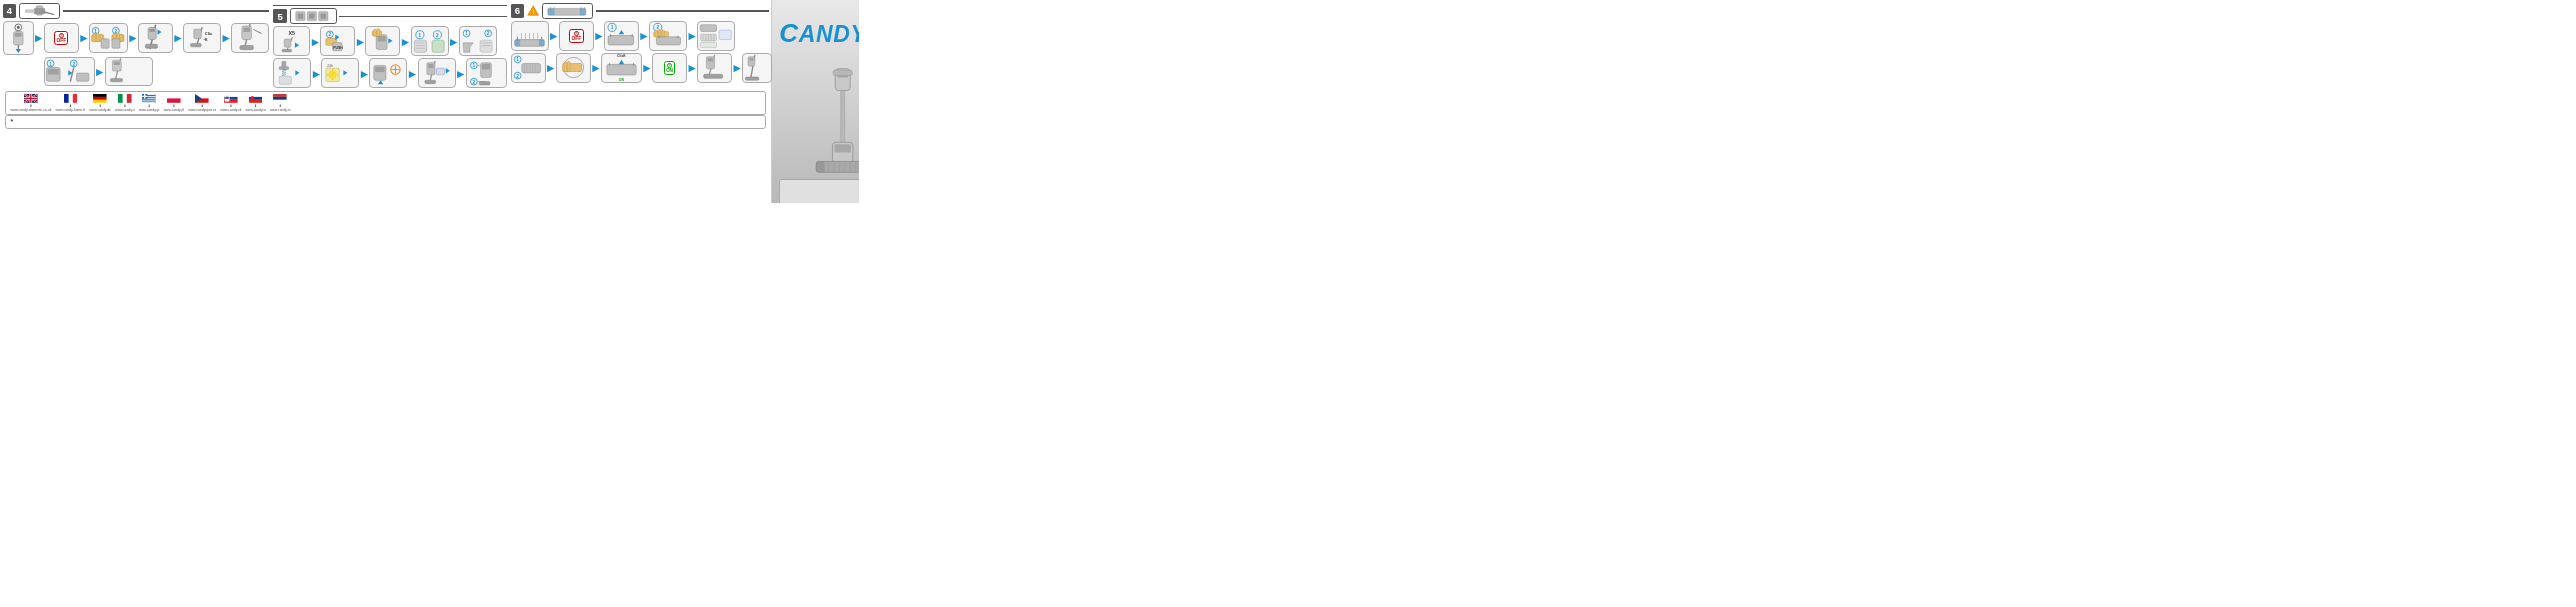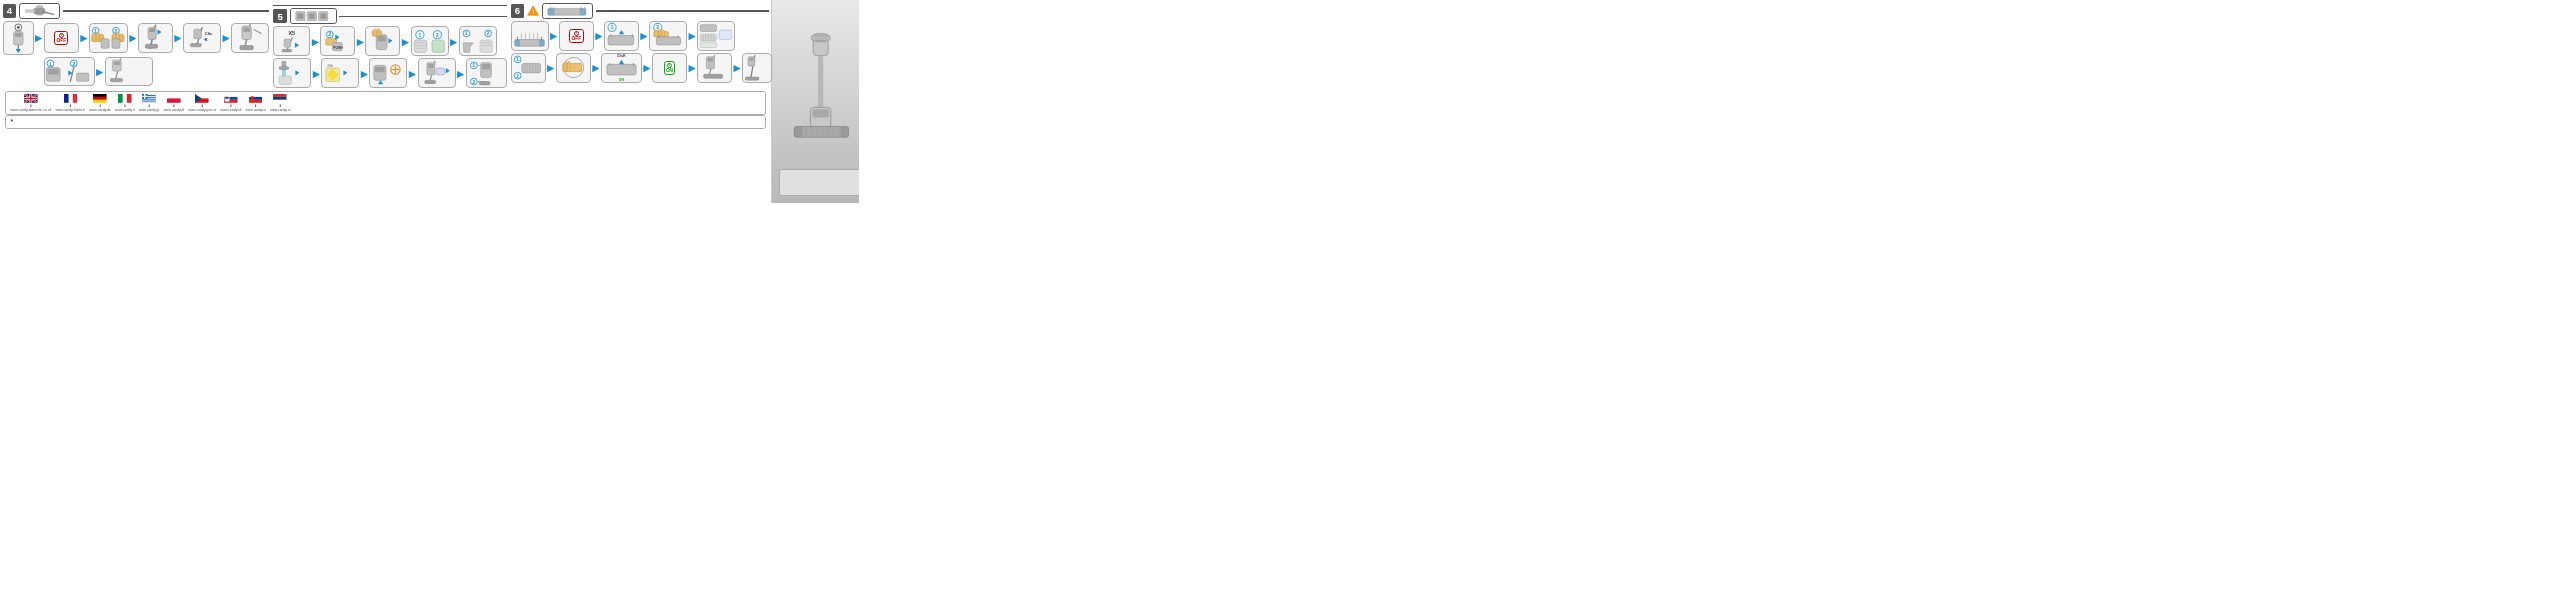--- a/index.html
+++ b/index.html
@@ -828,20 +828,41 @@
       </div>
 
       <div class="footnote-box">
         <span>*</span>
       </div>
     </div>
 
   </div>
 
   <div class="brand-panel">
+    <div style="display:flex;align-items:center;justify-content:center;width:100%;margin-bottom:5.4px;">
+
+      <div style="font-size:23px;font-weight:900;color:#1a90d4;font-style:italic;letter-spacing:0.7px;font-family:Arial Black, Arial, sans-serif;">
+        <span style="font-size:26px;">C</span><span style="font-size:23px;">ANDY</span>
+      </div>
+
+      <div style="margin-left:11px;display:flex;flex-direction:column;align-items:center;">
+        <svg width="27" height="54" viewBox="0 0 40 80">
+
+          <rect x="17" y="2" width="8" height="22" rx="3" fill="#c0c0c0" stroke="#888" stroke-width="0.7"></rect>
+          <rect x="15" y="2" width="12" height="6" rx="2" fill="#b0b0b0" stroke="#888" stroke-width="0.6"></rect>
+
+          <rect x="19" y="24" width="4" height="34" rx="1.5" fill="#b8b8b8" stroke="#999" stroke-width="0.5"></rect>
+
+          <rect x="14" y="56" width="14" height="16" rx="3" fill="#c8c8c8" stroke="#888" stroke-width="0.7"></rect>
+          <rect x="16" y="58" width="10" height="6" rx="1" fill="#a0a0a0"></rect>
+
+          <rect x="8" y="70" width="28" height="8" rx="3" fill="#a0a0a0" stroke="#777" stroke-width="0.7"></rect>
+        </svg>
+      </div>
+    </div>
 
     <div class="vacuum-product-image">
       <svg width="82" height="109" viewBox="0 0 120 160">
 
         <rect x="50" y="4" width="22" height="32" rx="5" fill="#c8c8c8" stroke="#888" stroke-width="1"></rect>
         <rect x="53" y="7" width="16" height="10" rx="2" fill="#a8a8a8"></rect>
         <rect x="47" y="6" width="28" height="8" rx="3" fill="#b8b8b8" stroke="#999" stroke-width="0.8"></rect>
 
         <rect x="58" y="36" width="6" height="78" rx="2" fill="#b8b8b8" stroke="#999" stroke-width="0.6"></rect>
 

